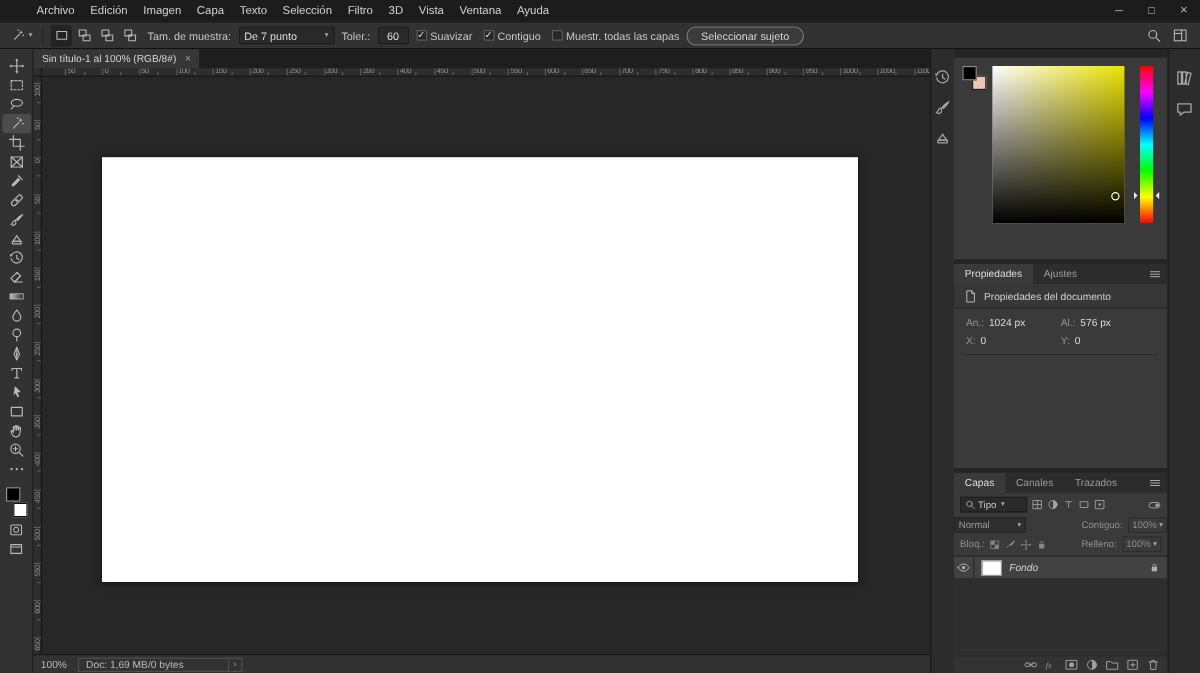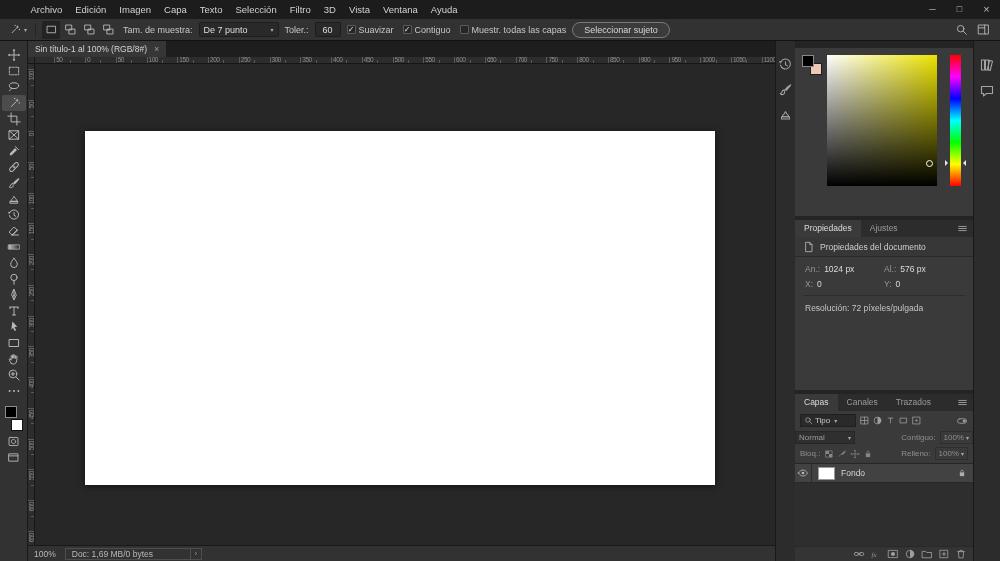--- a/index.html
+++ b/index.html
@@ -121,21 +121,21 @@
   .dim-label{font-size:8px;color:#8f8f8f;white-space:nowrap;}
   .val-box{display:flex;align-items:center;justify-content:space-between;border:1px solid #2e2e2e;height:13px;
       min-width:33px;padding:0 3px;font-size:8px;color:#8f8f8f;}
   .spacer{flex:1;}
   .lock-row{display:flex;align-items:center;gap:4px;padding:1px 5px 3px;}
   .lock-icons{display:flex;gap:3px;opacity:.6;}
   .layer-list{flex:1;background:#2e2e2e;border-top:1px solid #262626;}
   .layer-row{height:19px;display:flex;align-items:center;background:#424242;border-bottom:1px solid #292929;}
   .eye-cell{width:17px;height:100%;display:flex;align-items:center;justify-content:center;border-right:1px solid #2b2b2b;}
   .layer-thumb{width:17px;height:13px;background:#fff;border:1px solid #9a9a9a;margin:0 6px;}
-  .layer-name{font-size:8.5px;color:#d2d2d2;flex:1;}
+  .layer-name{font-size:8.5px;font-style:italic;color:#d2d2d2;flex:1;}
   .layer-lock{margin-right:6px;opacity:.9;}
   .layers-footer{height:15px;border-top:1px solid #262626;background:#333;display:flex;align-items:center;
       justify-content:flex-end;gap:5px;padding:0 6px;opacity:.8;flex-shrink:0;}
 </style>
 </head>
 <body>
 
 <div id="app">
 
   <div class="menubar">
@@ -608,21 +608,20 @@
               <span class="pf-label">X:</span>
               <span class="pf-value">0</span>
             </div>
             <div class="pf-cell">
               <span class="pf-label">Y:</span>
               <span class="pf-value">0</span>
             </div>
           </div>
         </div>
       <div class="divider"></div>
-      <div class="props-res">Resolución: 72 píxeles/pulgada</div>
     </section>
 
     <section class="panel layers-panel">
       <div class="tabrow">
           <span class="ptab active">Capas</span>
           <span class="ptab">Canales</span>
           <span class="ptab">Trazados</span>
           <span class="panel-menu">
             <svg width="11" height="11" viewBox="0 0 16 16" fill="none" stroke="#b9b9b9" stroke-width="1.1" stroke-linecap="round" stroke-linejoin="round">
               <path d="M2.5 5h11M2.5 8h11M2.5 11h11"></path>

